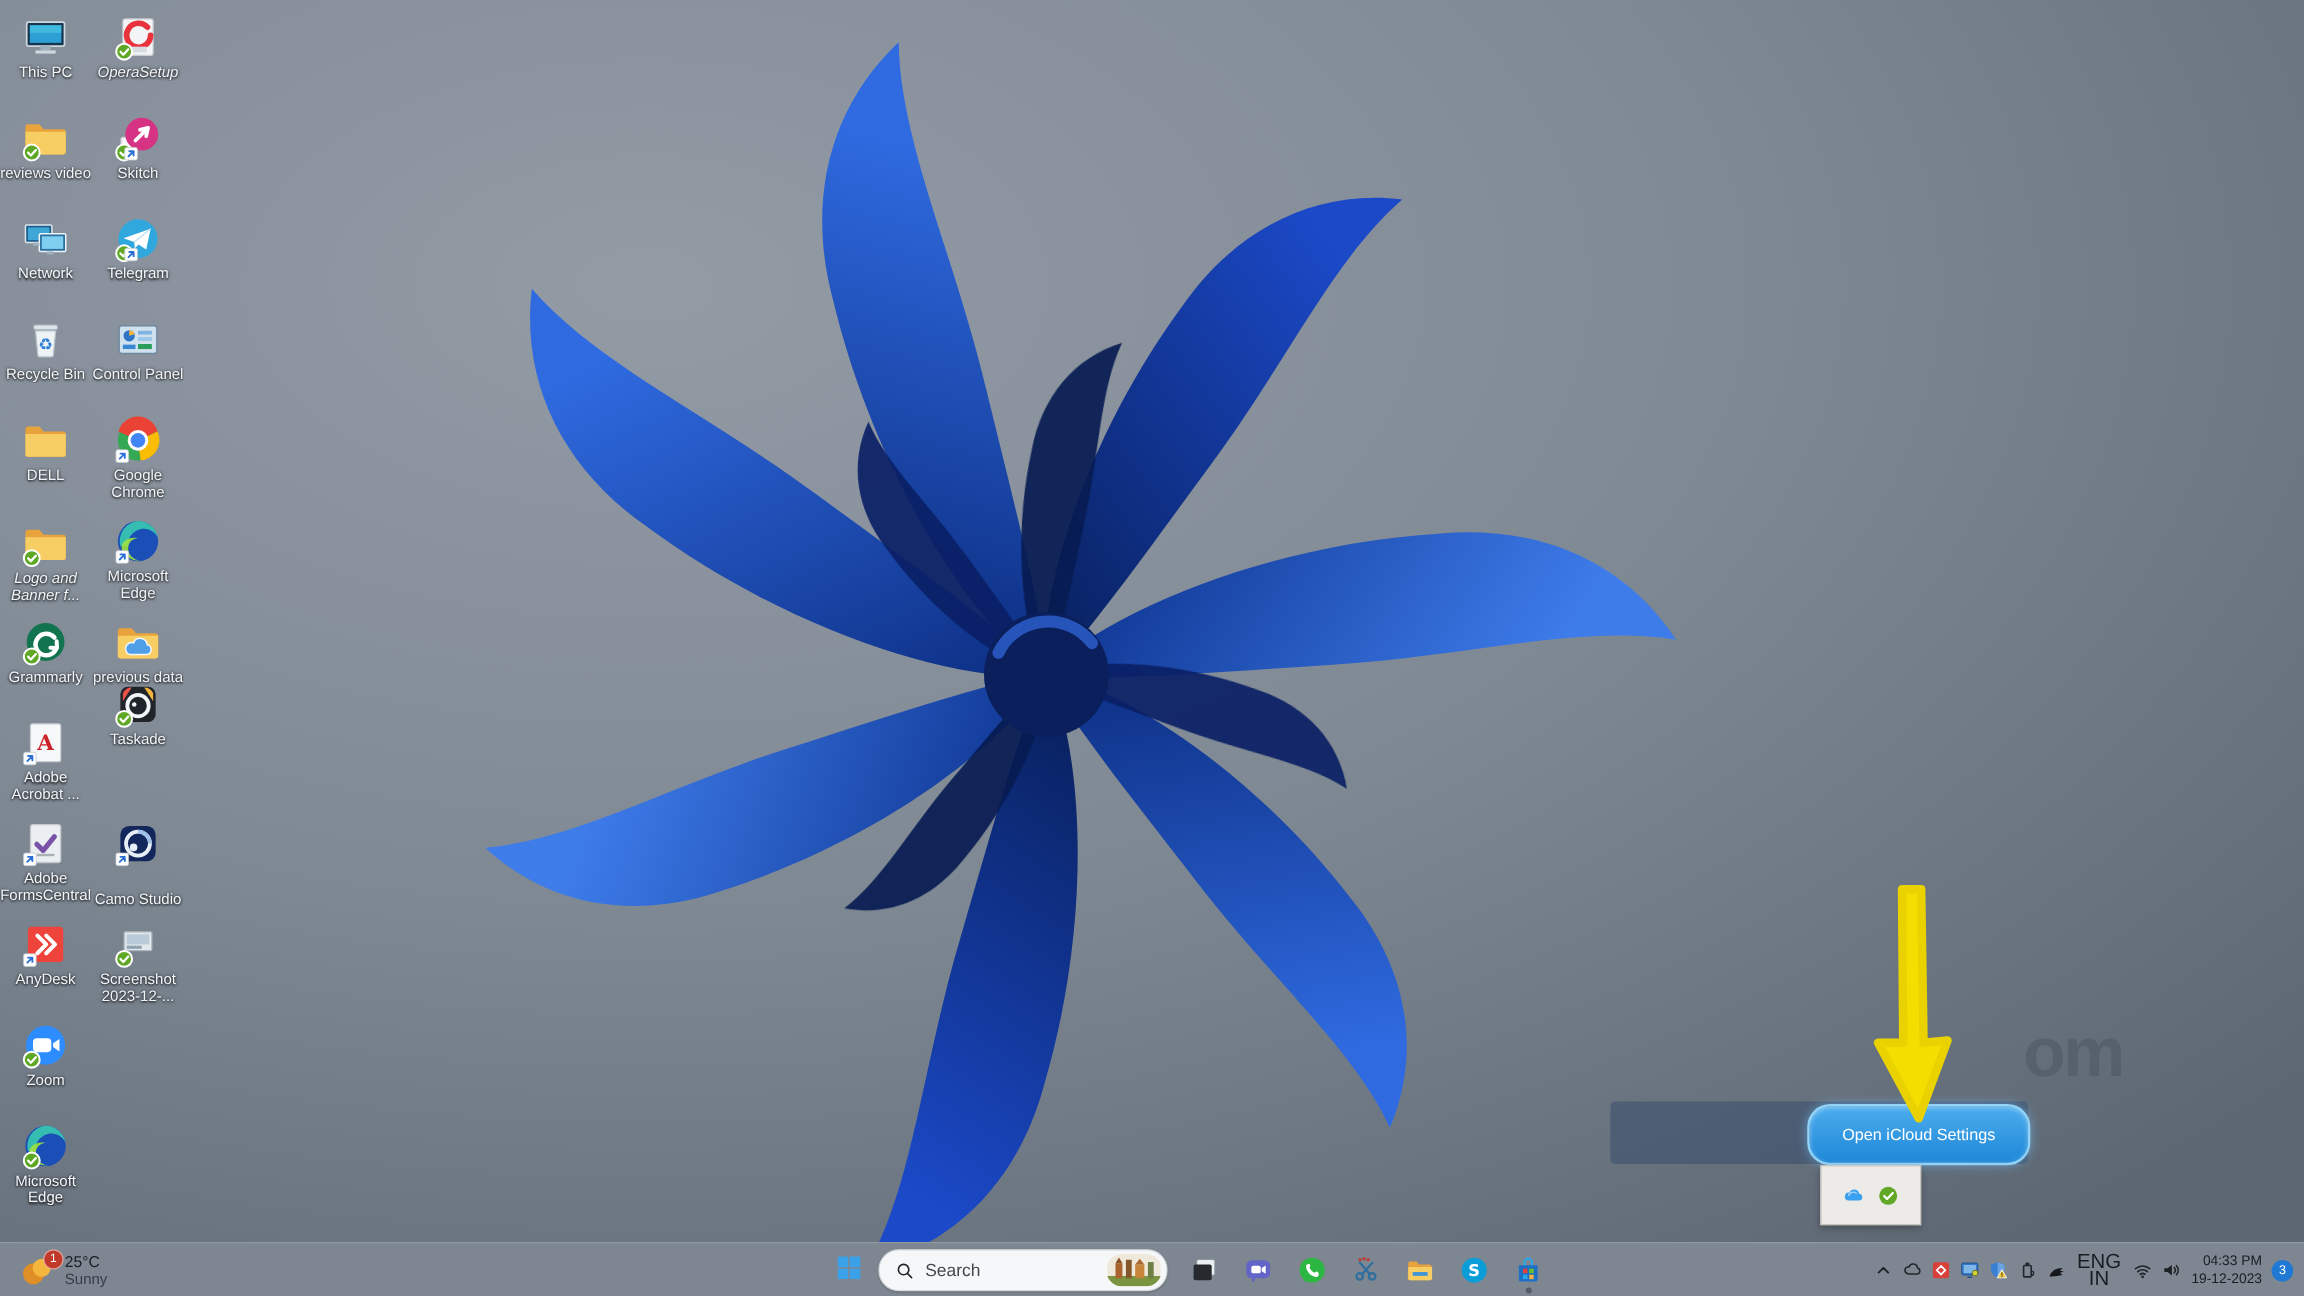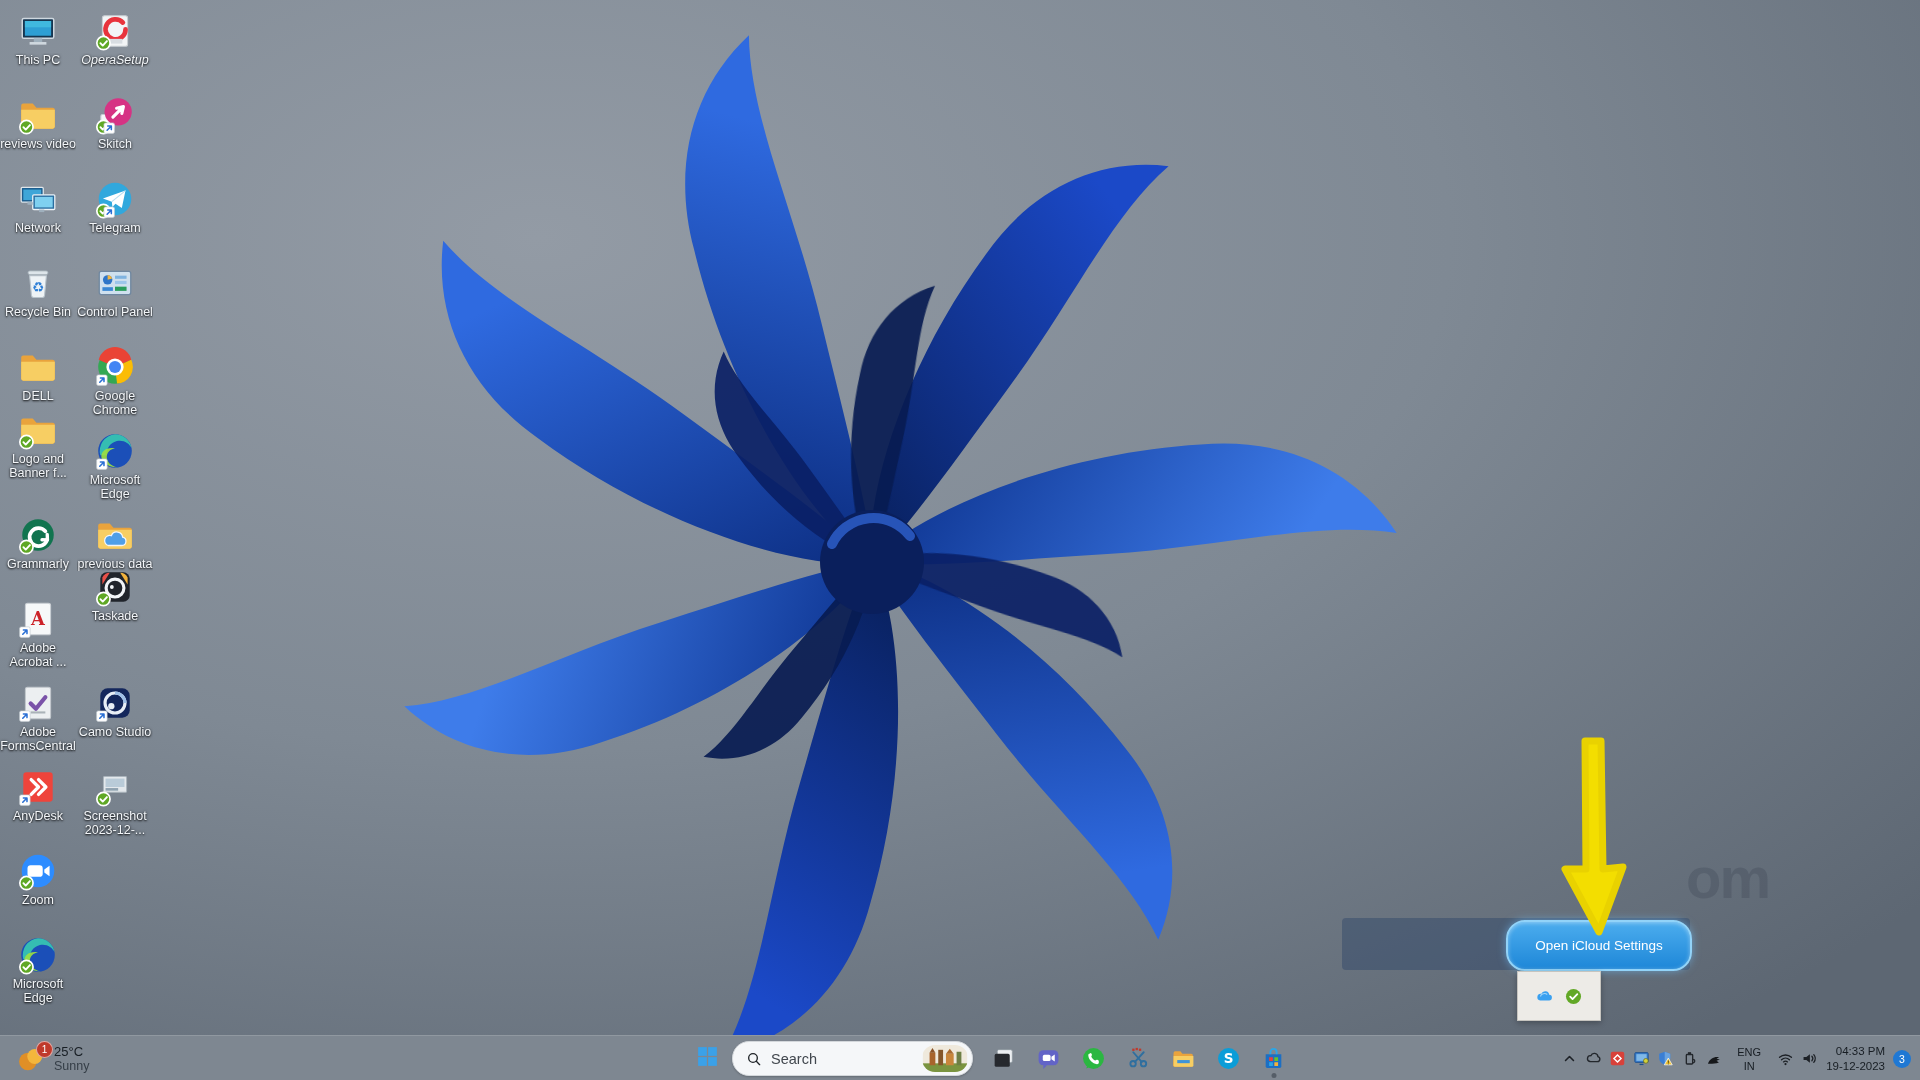--- a/index.html
+++ b/index.html
@@ -58,21 +58,21 @@
   .tb-btn{width:45px;height:45px;position:relative;display:flex;align-items:center;justify-content:center;cursor:pointer;}
   .tb-btn .ic{width:25px;height:25px;}
   .tb-btn .ic svg{width:100%;height:100%;display:block;}
   .tb-btn .dot{position:absolute;bottom:3px;left:50%;transform:translateX(-50%);width:5px;height:5px;
     border-radius:50%;background:#555e68;display:none;}
   .tb-btn.running .dot{display:block;}
   .tb-right{position:absolute;right:6px;top:0;height:45px;display:flex;align-items:center;}
   .tray-btn{width:24px;height:45px;display:flex;align-items:center;justify-content:center;cursor:pointer;}
   .tray-btn .ic{width:19px;height:19px;}
   .tray-btn .ic svg{width:100%;height:100%;display:block;}
-  .lang{width:40px;text-align:center;font-size:11px;color:#171d23;line-height:14px;margin:0 4px;cursor:pointer;}
+  .lang{width:40px;text-align:center;font-size:17px;color:#171d23;line-height:14px;margin:0 4px;cursor:pointer;}
   .clock{text-align:right;font-size:11.5px;color:#171d23;line-height:14.5px;margin:0 8px 0 5px;cursor:pointer;}
   .notif-badge{width:18px;height:18px;border-radius:50%;background:#1f78d4;color:#fff;font-size:10.5px;
     display:flex;align-items:center;justify-content:center;margin-right:3px;cursor:pointer;}
 </style>
 </head>
 <body>
 
 <div class="screen">
 
   <svg class="wall" viewBox="0 0 1920 1080" xmlns="http://www.w3.org/2000/svg">
@@ -168,21 +168,21 @@
   </div>
       <div class="dicon" style="left: 1px; top: 346px;">
     <div class="ic">
           <svg viewBox="0 0 40 40" xmlns="http://www.w3.org/2000/svg">
             <path d="M4 11 a2 2 0 0 1 2 -2 h9 l3.5 4 H34 a2 2 0 0 1 2 2 v16 a2 2 0 0 1 -2 2 H6 a2 2 0 0 1 -2 -2 z" fill="#e9a33c"></path>
             <path d="M4 15 h32 v16 a2 2 0 0 1 -2 2 H6 a2 2 0 0 1 -2 -2 z" fill="#f7ce63"></path>
           </svg>
         </div>
     <div class="lbl">DELL</div>
   </div>
-      <div class="dicon" style="left: 1px; top: 409px;">
+      <div class="dicon" style="left: 1px; top: 432px; font-style: italic;">
     <div class="ic">
           <svg viewBox="0 0 40 40" xmlns="http://www.w3.org/2000/svg">
             <path d="M4 11 a2 2 0 0 1 2 -2 h9 l3.5 4 H34 a2 2 0 0 1 2 2 v16 a2 2 0 0 1 -2 2 H6 a2 2 0 0 1 -2 -2 z" fill="#e9a33c"></path>
             <path d="M4 15 h32 v16 a2 2 0 0 1 -2 2 H6 a2 2 0 0 1 -2 -2 z" fill="#f7ce63"></path>
             <circle cx="9" cy="31.5" r="6.3" fill="#5fa825" stroke="#fff" stroke-width="1.6"></circle>
             <path d="M6.1 31.6 l2.2 2.3 L12.3 29.6" stroke="#fff" stroke-width="1.8" fill="none" stroke-linecap="round" stroke-linejoin="round"></path>
           </svg>
         </div>
     <div class="lbl">Logo and Banner f...</div>
   </div>
@@ -357,21 +357,21 @@
             <path d="M8 11 q2 -4.5 7 -4.5 l-7 11 z" fill="#e85048"></path>
             <path d="M32 11 q-2 -4.5 -7 -4.5 l7 11 z" fill="#f2b23c"></path>
             <circle cx="20" cy="21" r="8.5" fill="none" stroke="#f2f5f8" stroke-width="3"></circle>
             <circle cx="17" cy="20" r="1.8" fill="#f2f5f8"></circle>
             <circle cx="9" cy="31.5" r="6.3" fill="#5fa825" stroke="#fff" stroke-width="1.6"></circle>
             <path d="M6.1 31.6 l2.2 2.3 L12.3 29.6" stroke="#fff" stroke-width="1.8" fill="none" stroke-linecap="round" stroke-linejoin="round"></path>
           </svg>
         </div>
     <div class="lbl">Taskade</div>
   </div>
-      <div class="dicon" style="left: 78px; top: 682px;">
+      <div class="dicon" style="left: 78px; top: 682px; gap: 17px;">
     <div class="ic">
           <svg viewBox="0 0 40 40" xmlns="http://www.w3.org/2000/svg">
             <rect x="6" y="6" width="28" height="28" rx="7" fill="#14275c"></rect>
             <circle cx="20" cy="20" r="9.5" fill="none" stroke="#e8eef6" stroke-width="3"></circle>
             <path d="M20 10.5 a9.5 9.5 0 0 1 9.5 9.5" stroke="#9fc0e8" stroke-width="3" fill="none"></path>
             <circle cx="16.5" cy="23" r="3" fill="#e8eef6"></circle>
             <rect x="2.5" y="27.5" width="10" height="10" rx="1.5" fill="#fff" stroke="#c3cad0" stroke-width="0.6"></rect>
             <path d="M5.5 34.5 l4 -4 M9.5 30.5 h-3.4 M9.5 30.5 v3.4" stroke="#2a6fd4" stroke-width="1.5" fill="none" stroke-linecap="round"></path>
           </svg>
         </div>

